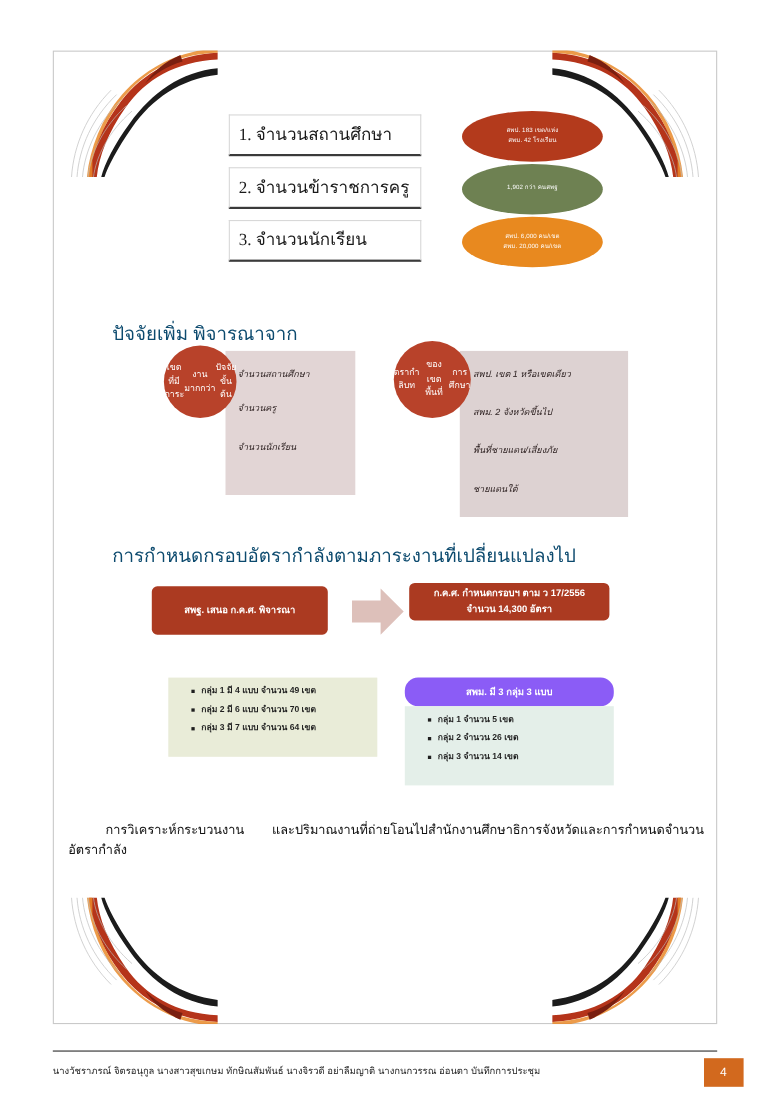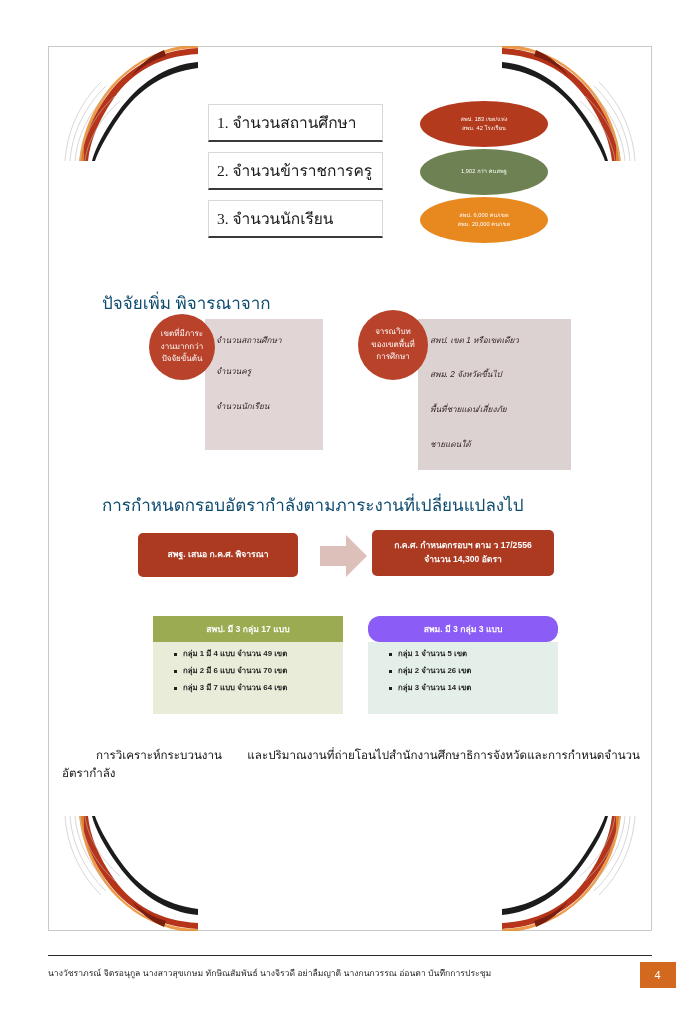--- a/index.html
+++ b/index.html
@@ -107,21 +107,21 @@
     position: absolute;
     background: #e2d5d5;
   }
   .factor-panel.lite { background: #ddd2d2; }
   .factor-circle {
     position: absolute;
     border-radius: 50%;
     background: #b8422a;
     color: #ffffff;
     display: flex;
-    flex-direction: column;
+    flex-direction: row;
     align-items: center;
     justify-content: center;
     text-align: center;
     font-size: 8px;
     line-height: 1.55;
     z-index: 3;
   }
   .factor-item {
     position: absolute;
     font-size: 8.2px;
@@ -344,21 +344,21 @@
         <span>ปัจจัยขั้นต้น</span>
       </div>
       <div class="factor-item" style="left:168px; top:288px;">จำนวนสถานศึกษา</div>
       <div class="factor-item" style="left:168px; top:319px;">จำนวนครู</div>
       <div class="factor-item" style="left:168px; top:354px;">จำนวนนักเรียน</div>
     </div>
 
     <div class="factor">
       <div class="factor-panel lite" style="left:370px; top:273px; width:153px; height:151px;"></div>
       <div class="factor-circle" style="left:310px; top:264px; width:70px; height:70px;">
-        <span>จารณาิบท</span>
+        <span>ตรากำลิบท</span>
         <span>ของเขตพื้นที่</span>
         <span>การศึกษา</span>
       </div>
       <div class="factor-item" style="left:382px; top:288px;">สพป. เขต 1 หรือเขตเดียว</div>
       <div class="factor-item" style="left:382px; top:322px;">สพม. 2 จังหวัดขึ้นไป</div>
       <div class="factor-item" style="left:382px; top:357px;">พื้นที่ชายแดน/เสี่ยงภัย</div>
       <div class="factor-item" style="left:382px; top:392px;">ชายแดนใต้</div>
     </div>
 
     <div class="sec-head" style="left:54px; top:445px;">การกำหนดกรอบอัตรากำลังตามภาระงานที่เปลี่ยนแปลงไป</div>
@@ -366,27 +366,26 @@
     <div class="pbox" style="left:90px; top:487px; width:160px; height:44px;">
       <span>สพฐ. เสนอ ก.ค.ศ. พิจารณา</span>
     </div>
 
     <div class="arrow" style="left:272px; top:488px;">
       <svg viewBox="0 0 48 44" preserveAspectRatio="none">
         <path d="M0,12 L26,12 L26,1 L47,22 L26,43 L26,32 L0,32 Z" fill="#ddc0ba"></path>
       </svg>
     </div>
 
-    <div class="pbox" style="left:324px; top:484px; width:182px; height:46px;">
+    <div class="pbox" style="left:324px; top:484px; width:182px; height:34px;">
       <span>ก.ค.ศ. กำหนดกรอบฯ ตาม ว 17/2556</span>
       <span>จำนวน 14,300 อัตรา</span>
     </div>
 
     <div class="card" style="left:105px; top:570px;">
-      <div class="card-head green">สพป. มี 3 กลุ่ม 17 แบบ</div>
       <div class="card-body green">
         <div class="card-li">กลุ่ม 1 มี 4 แบบ จำนวน 49 เขต</div>
         <div class="card-li">กลุ่ม 2 มี 6 แบบ จำนวน 70 เขต</div>
         <div class="card-li">กลุ่ม 3 มี 7 แบบ จำนวน 64 เขต</div>
       </div>
     </div>
 
     <div class="card" style="left:320px; top:570px;">
       <div class="card-head teal">สพม. มี 3 กลุ่ม 3 แบบ</div>
       <div class="card-body teal">

